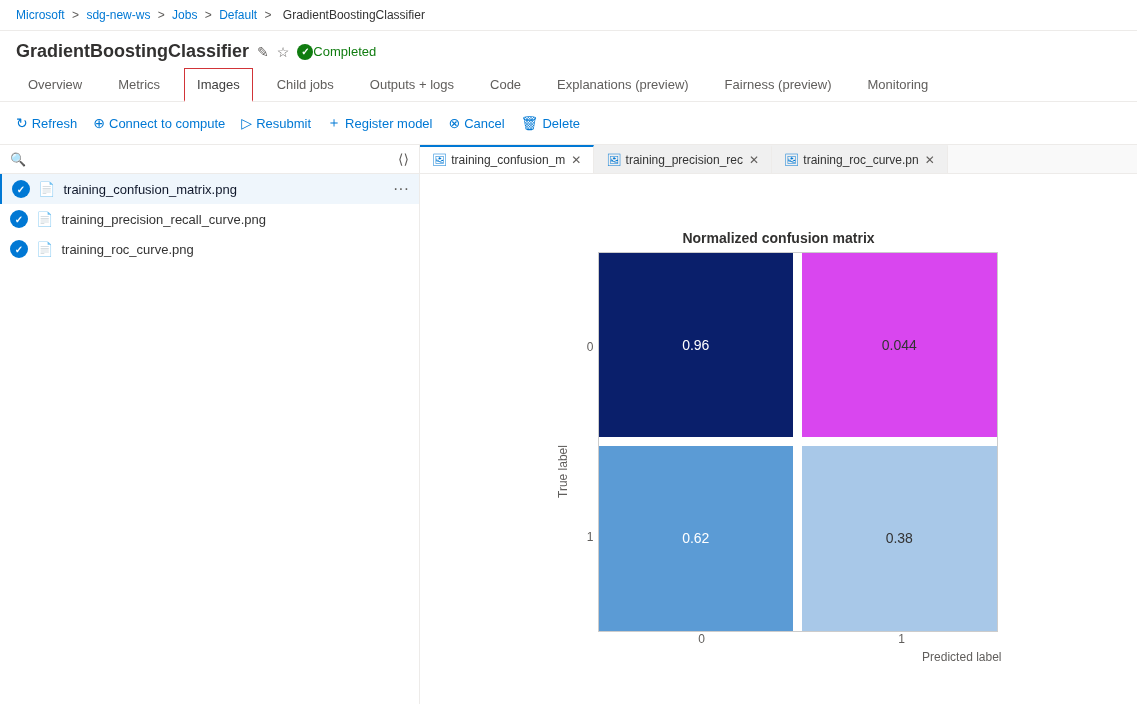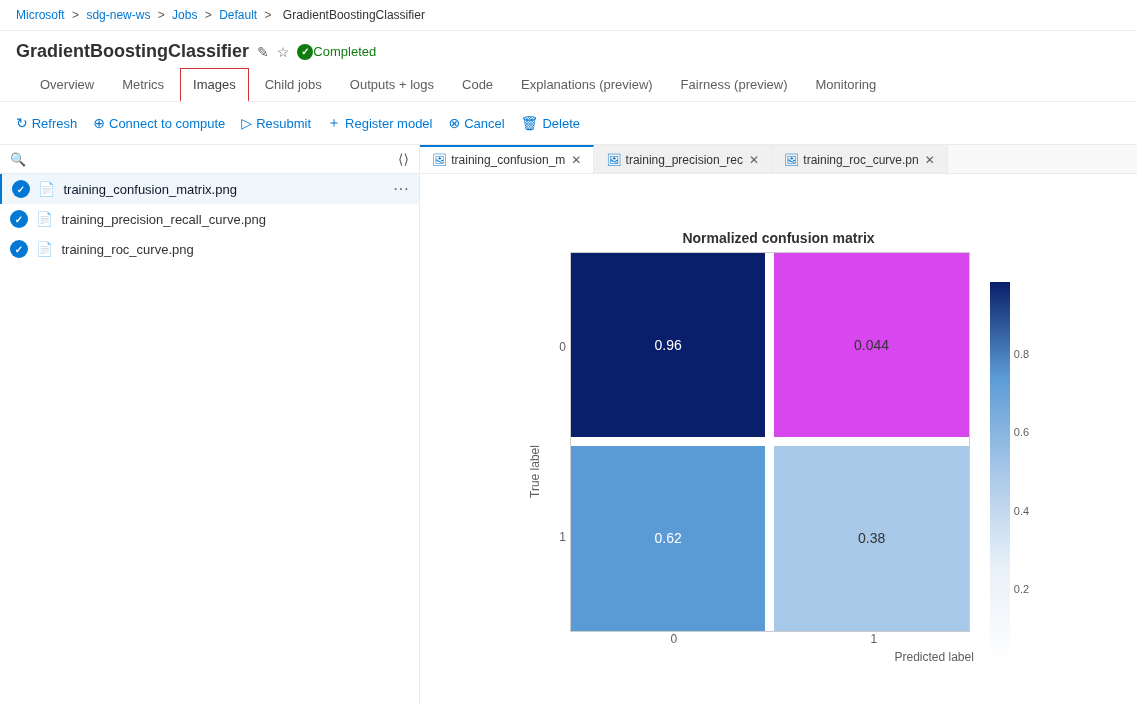--- a/index.html
+++ b/index.html
@@ -23,22 +23,22 @@
     .edit-icon, .star-icon { color: #605e5c; font-size: 14px; cursor: pointer; }
     .status-badge {
       display: flex; align-items: flex-start; gap: 0;
       color: #107c10; font-size: 13px;
     }
     .status-dot { width: 16px; height: 16px; background: #107c10; border-radius: 50%; display: flex; align-items: center; justify-content: center; }
     .status-dot::after { content: '✓'; color: white; font-size: 10px; font-weight: bold; }
 
     
     .tabs {
-      display: flex; align-items: center; padding: 0 28px;
-      border-bottom: 1px solid #edebe9; gap: 4px;
+      display: flex; align-items: center; padding: 0 16px;
+      border-bottom: 1px solid #edebe9; gap: 12px;
     }
     .tab {
       padding: 8px 12px; cursor: pointer; font-size: 13px; color: #605e5c;
       border-bottom: 2px solid transparent; margin-bottom: -1px;
       white-space: nowrap;
     }
     .tab.active-images {
       color: #404040;
       border: 1.5px solid #d13438;
       border-bottom: 2px solid white;
@@ -320,32 +320,19 @@
               </div>
             </div>
 
             <div class="x-axis-labels">
               <div class="x-axis-label">0</div>
               <div class="x-axis-label">1</div>
             </div>
             <div class="x-axis-title">Predicted label</div>
           </div>
 
-          <div class="colorbar">
-            <div style="display:flex;">
-              <div class="colorbar-gradient"></div>
-              <div class="colorbar-labels">
-                <span></span>
-                <span>0.8</span>
-                <span>0.6</span>
-                <span>0.4</span>
-                <span>0.2</span>
-                <span></span>
-              </div>
-            </div>
-          </div>
 
         </div>
       </div>
     </div>
   </div>
 
 </div>
 
 </body></html>

